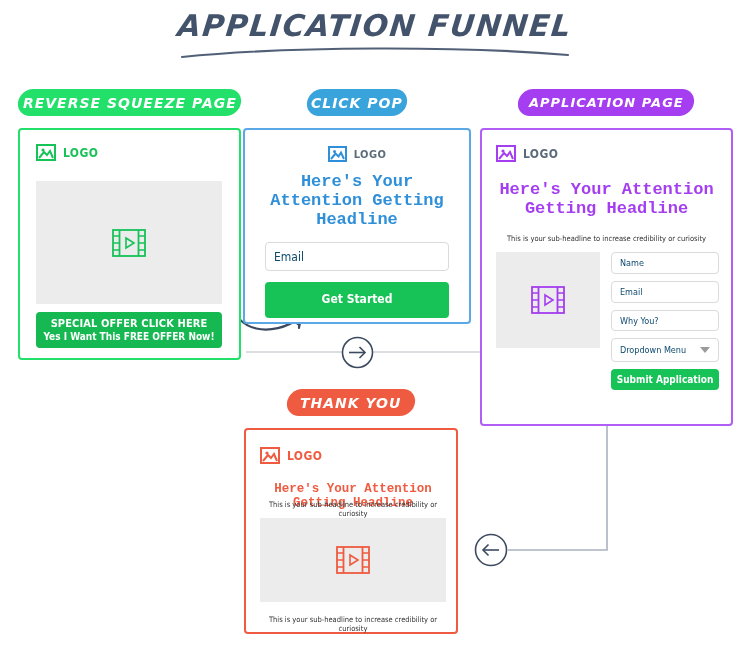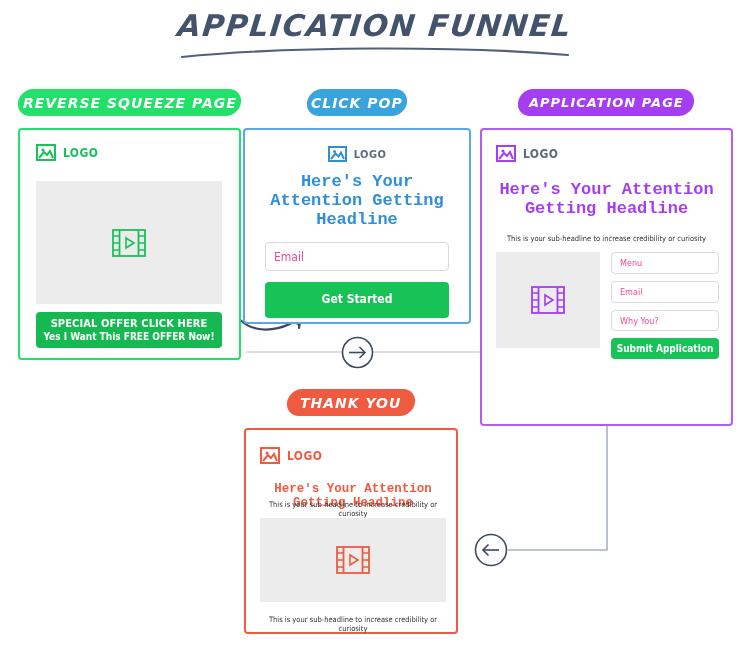--- a/index.html
+++ b/index.html
@@ -81,21 +81,21 @@
     font-size: 7.5px;
     line-height: 1.2;
   }
 
   
   .fld {
     width: 100%;
     border: 1px solid #dadada;
     border-radius: 4px;
     background: #fff;
-    color: #ec4899;
+    color: #0c4a6e;
     font-family: "DejaVu Sans Condensed", "Liberation Sans", sans-serif;
     display: flex; align-items: flex-start;
     padding: 5px 8px;
   }
   .btn {
     background: #17c257;
     color: #ffffff;
     border: none;
     border-radius: 4px;
     font-family: "DejaVu Sans Condensed", "Liberation Sans", sans-serif;
@@ -288,27 +288,31 @@
         <line x1="1" y1="21" x2="7.5" y2="21" stroke="#a43ef0" stroke-width="1.5"></line>
         <line x1="26.5" y1="7" x2="33" y2="7" stroke="#a43ef0" stroke-width="1.5"></line>
         <line x1="26.5" y1="14" x2="33" y2="14" stroke="#a43ef0" stroke-width="1.5"></line>
         <line x1="26.5" y1="21" x2="33" y2="21" stroke="#a43ef0" stroke-width="1.5"></line>
         <polygon points="14,9 22,14 14,19" stroke="#a43ef0" stroke-width="1.6" fill="none"></polygon>
       </svg>
     </div>
 
     <div id="c3-fields">
       <div class="fld" id="c3-name">
-        <span>Menu</span>
+        <span>Name</span>
       </div>
       <div class="fld" id="c3-email2">
         <span>Email</span>
       </div>
       <div class="fld" id="c3-why">
         <span>Why You?</span>
+      </div>
+      <div class="fld" id="c3-drop">
+        <span>Dropdown Menu</span>
+        <span class="caret"></span>
       </div>
       <button class="btn" id="c3-submit">
         <span>Submit Application</span>
       </button>
     </div>
   </div>
 
   <div class="card" id="card-thankyou">
 
     <div class="logo-row" id="c4-logo">

